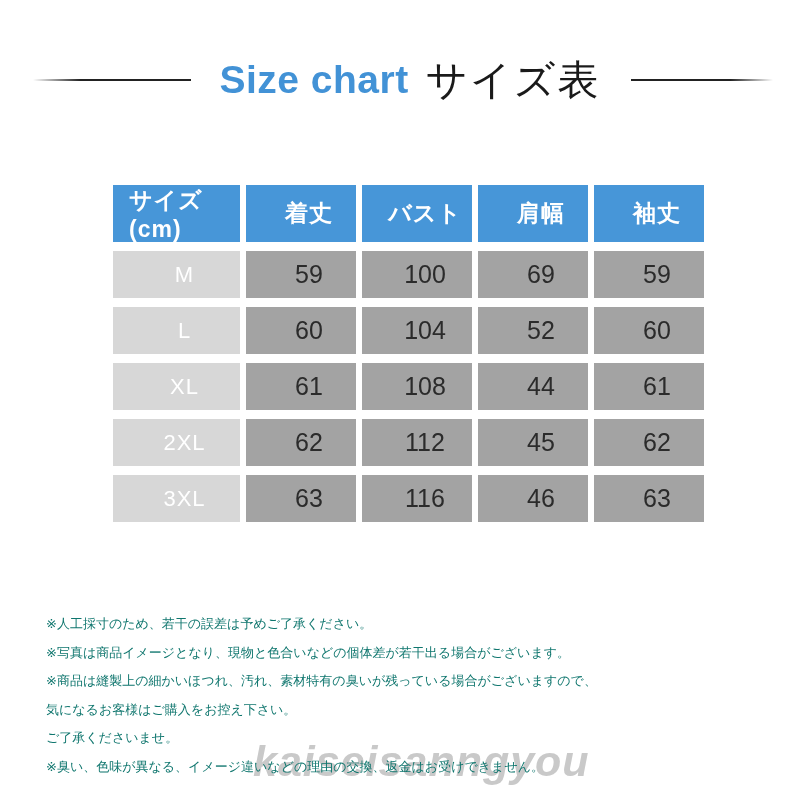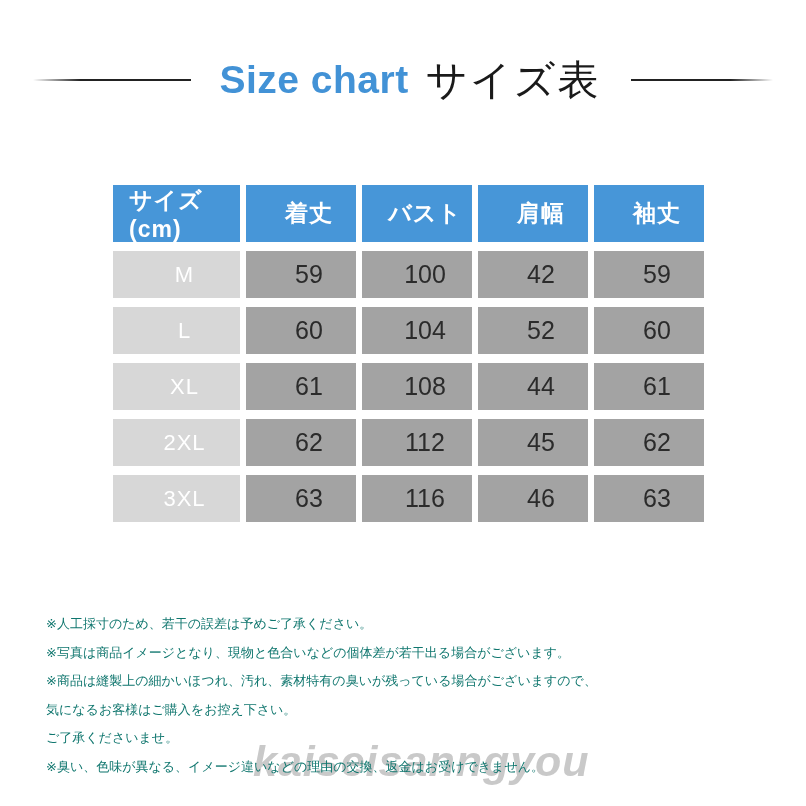--- a/index.html
+++ b/index.html
@@ -125,21 +125,21 @@
 
     <div class="cell head">サイズ(cm)</div>
     <div class="cell head">着丈</div>
     <div class="cell head">バスト</div>
     <div class="cell head">肩幅</div>
     <div class="cell head">袖丈</div>
 
     <div class="cell size">M</div>
     <div class="cell val">59</div>
     <div class="cell val">100</div>
-    <div class="cell val">42</div>
+    <div class="cell val">69</div>
     <div class="cell val">59</div>
 
     <div class="cell size">L</div>
     <div class="cell val">60</div>
     <div class="cell val">104</div>
     <div class="cell val">52</div>
     <div class="cell val">60</div>
 
     <div class="cell size">XL</div>
     <div class="cell val">61</div>

